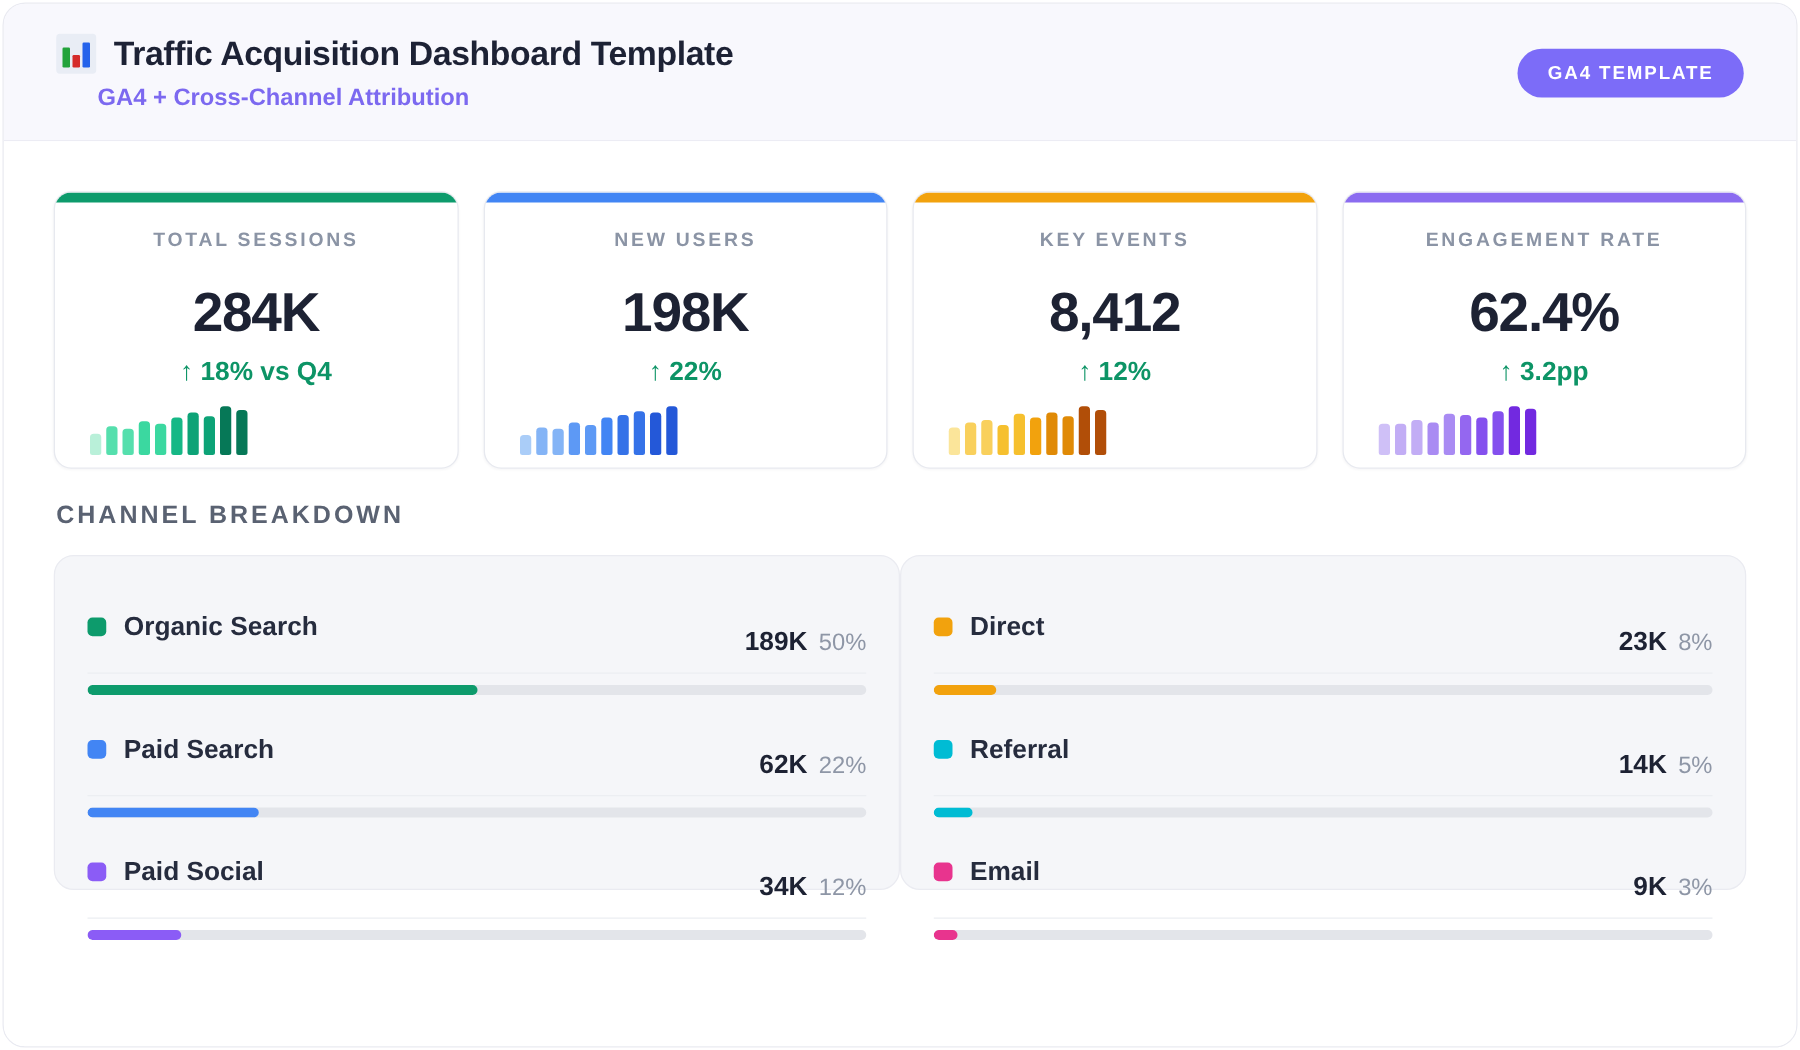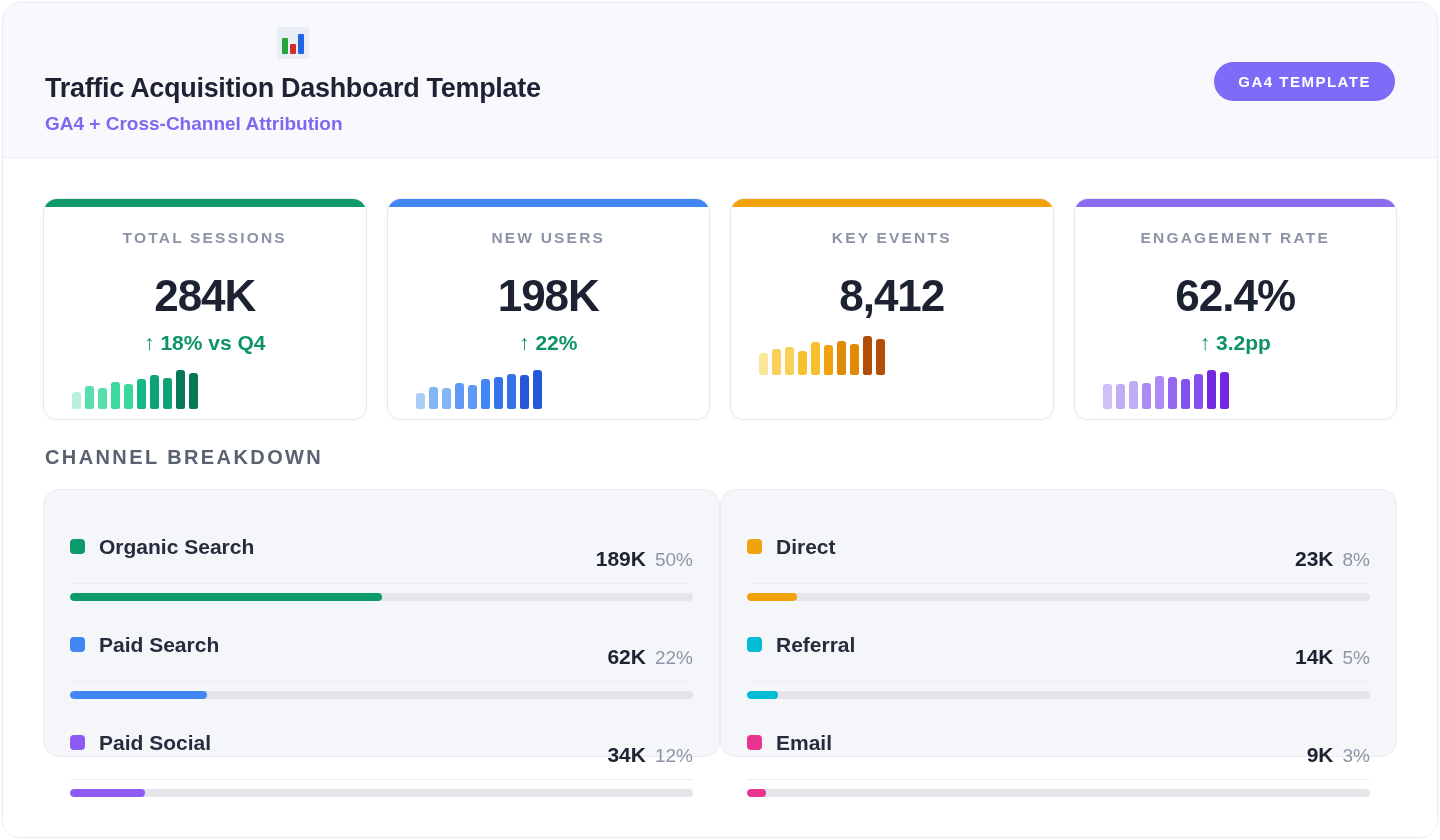--- a/index.html
+++ b/index.html
@@ -14,35 +14,35 @@
     background:#ffffff;border:1px solid #e9eaf1;border-radius:18px;
     overflow:hidden;display:flex;flex-direction:column;
   }
   
   .header{
     background:#f8f8fd;border-bottom:1px solid #ececf4;
     padding:24px 42px 22px 42px;
     display:flex;justify-content:space-between;align-items:center;
     flex:0 0 auto;
   }
-  .title-row{display:flex;align-items:center;gap:14px;flex-direction:column;}
+  .title-row{display:flex;align-items:center;gap:14px;}
   .app-icon{
     width:32px;height:32px;background:#e9edf5;border-radius:3px;
     display:inline-flex;align-items:flex-end;justify-content:center;gap:2px;
     padding-bottom:5px;box-sizing:border-box;
   }
   .app-icon i{display:block;width:6px;border-radius:1px;}
   .app-icon .g{height:16px;background:#23a33b;}
   .app-icon .r{height:10px;background:#d52b2b;}
   .app-icon .bl{height:20px;background:#2563eb;}
   .page-title{
     font-size:27px;font-weight:800;color:#1d2235;letter-spacing:-.3px;
   }
   .page-subtitle{
-    margin-top:9px;font-size:19px;font-weight:700;color:#7c69f0;
+    margin-top:9px;font-size:19px;font-weight:700;color:#7c69f0;margin-left:33px;
   }
   .badge{
     background:#7c6cf8;color:#ffffff;font-size:15px;font-weight:800;
     letter-spacing:1.5px;border-radius:999px;padding:11px 24px;
     white-space:nowrap;
   }
   
   .main{flex:1 1 auto;padding:40px 40px 0 40px;background:#ffffff;}
   .kpi-row{display:flex;gap:20px;}
   .kpi-card{
@@ -147,20 +147,21 @@
               <i style="height: 97%; background: rgb(36, 88, 216);"></i>
             </div>
     </div>
   </div>
 
   <div class="kpi-card">
     <div class="kpi-accent" style="background: rgb(242, 162, 13);"></div>
     <div class="kpi-body">
       <div class="kpi-label">KEY EVENTS</div>
       <div class="kpi-value">8,412</div>
+      <div class="kpi-delta">↑ 12%</div>
       <div class="spark">
               <i style="height: 56%; background: rgb(251, 229, 154);"></i>
               <i style="height: 64%; background: rgb(249, 208, 92);"></i>
               <i style="height: 70%; background: rgb(249, 208, 92);"></i>
               <i style="height: 60%; background: rgb(246, 192, 46);"></i>
               <i style="height: 82%; background: rgb(246, 192, 46);"></i>
               <i style="height: 74%; background: rgb(242, 162, 13);"></i>
               <i style="height: 86%; background: rgb(224, 138, 6);"></i>
               <i style="height: 78%; background: rgb(224, 138, 6);"></i>
               <i style="height: 97%; background: rgb(177, 78, 8);"></i>

